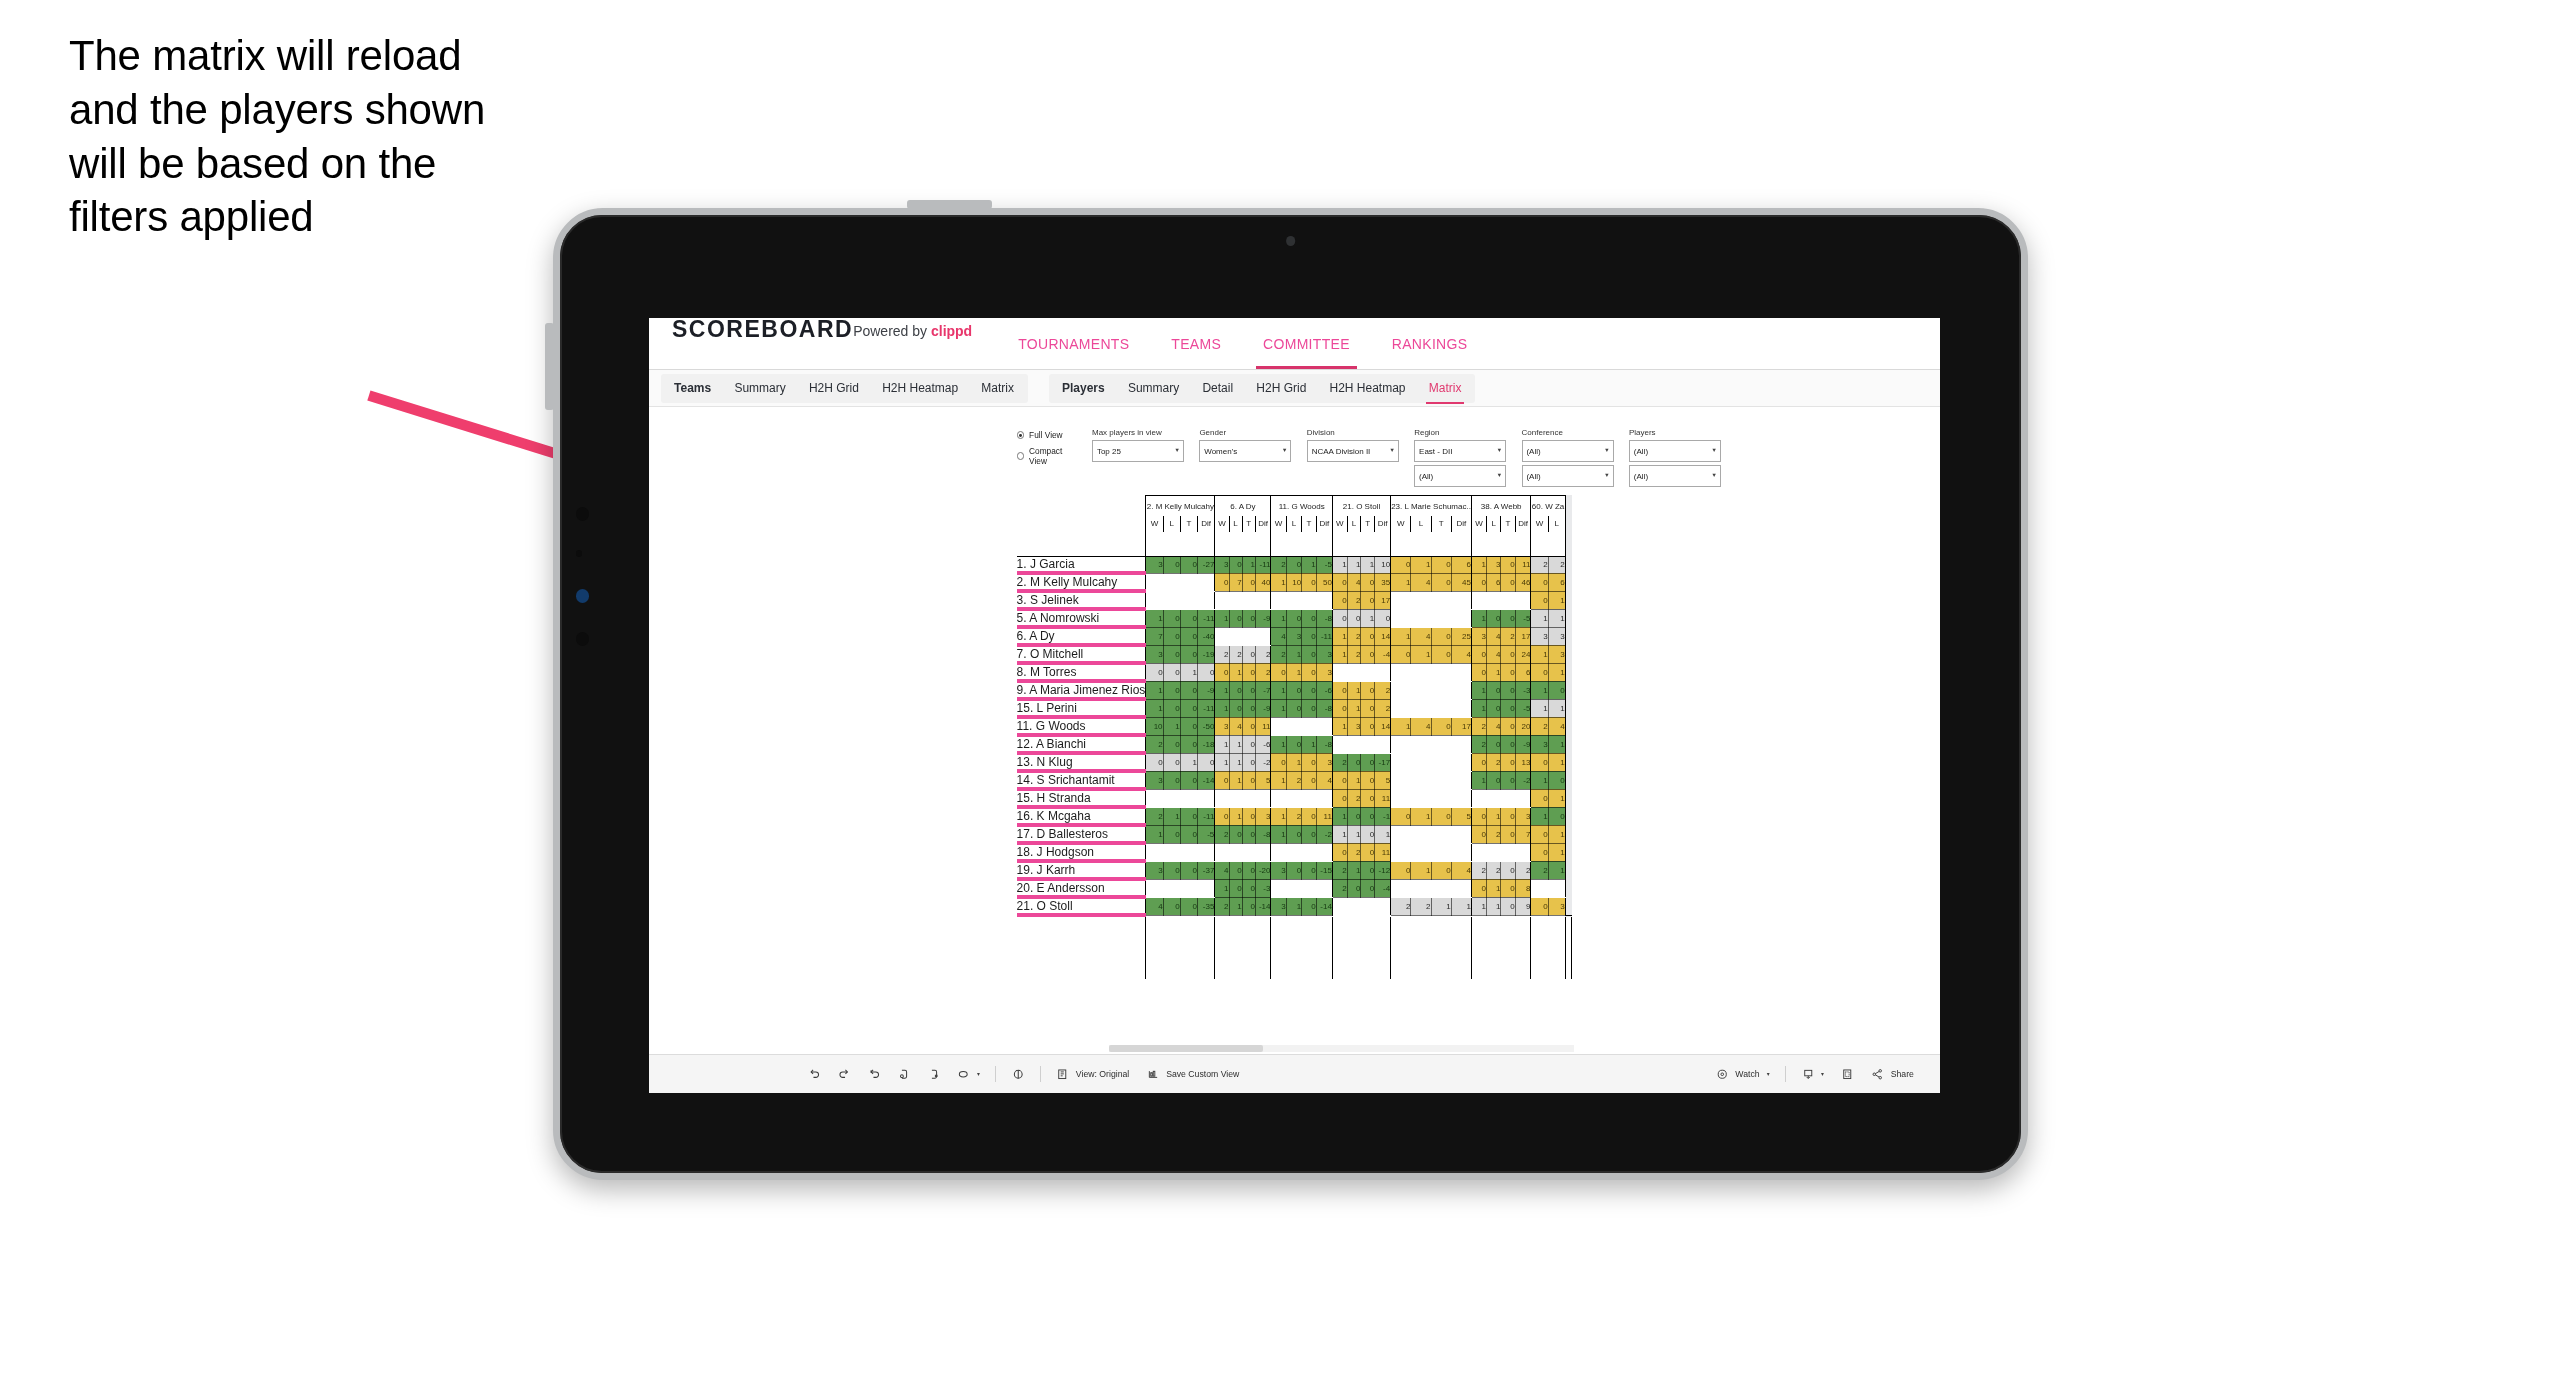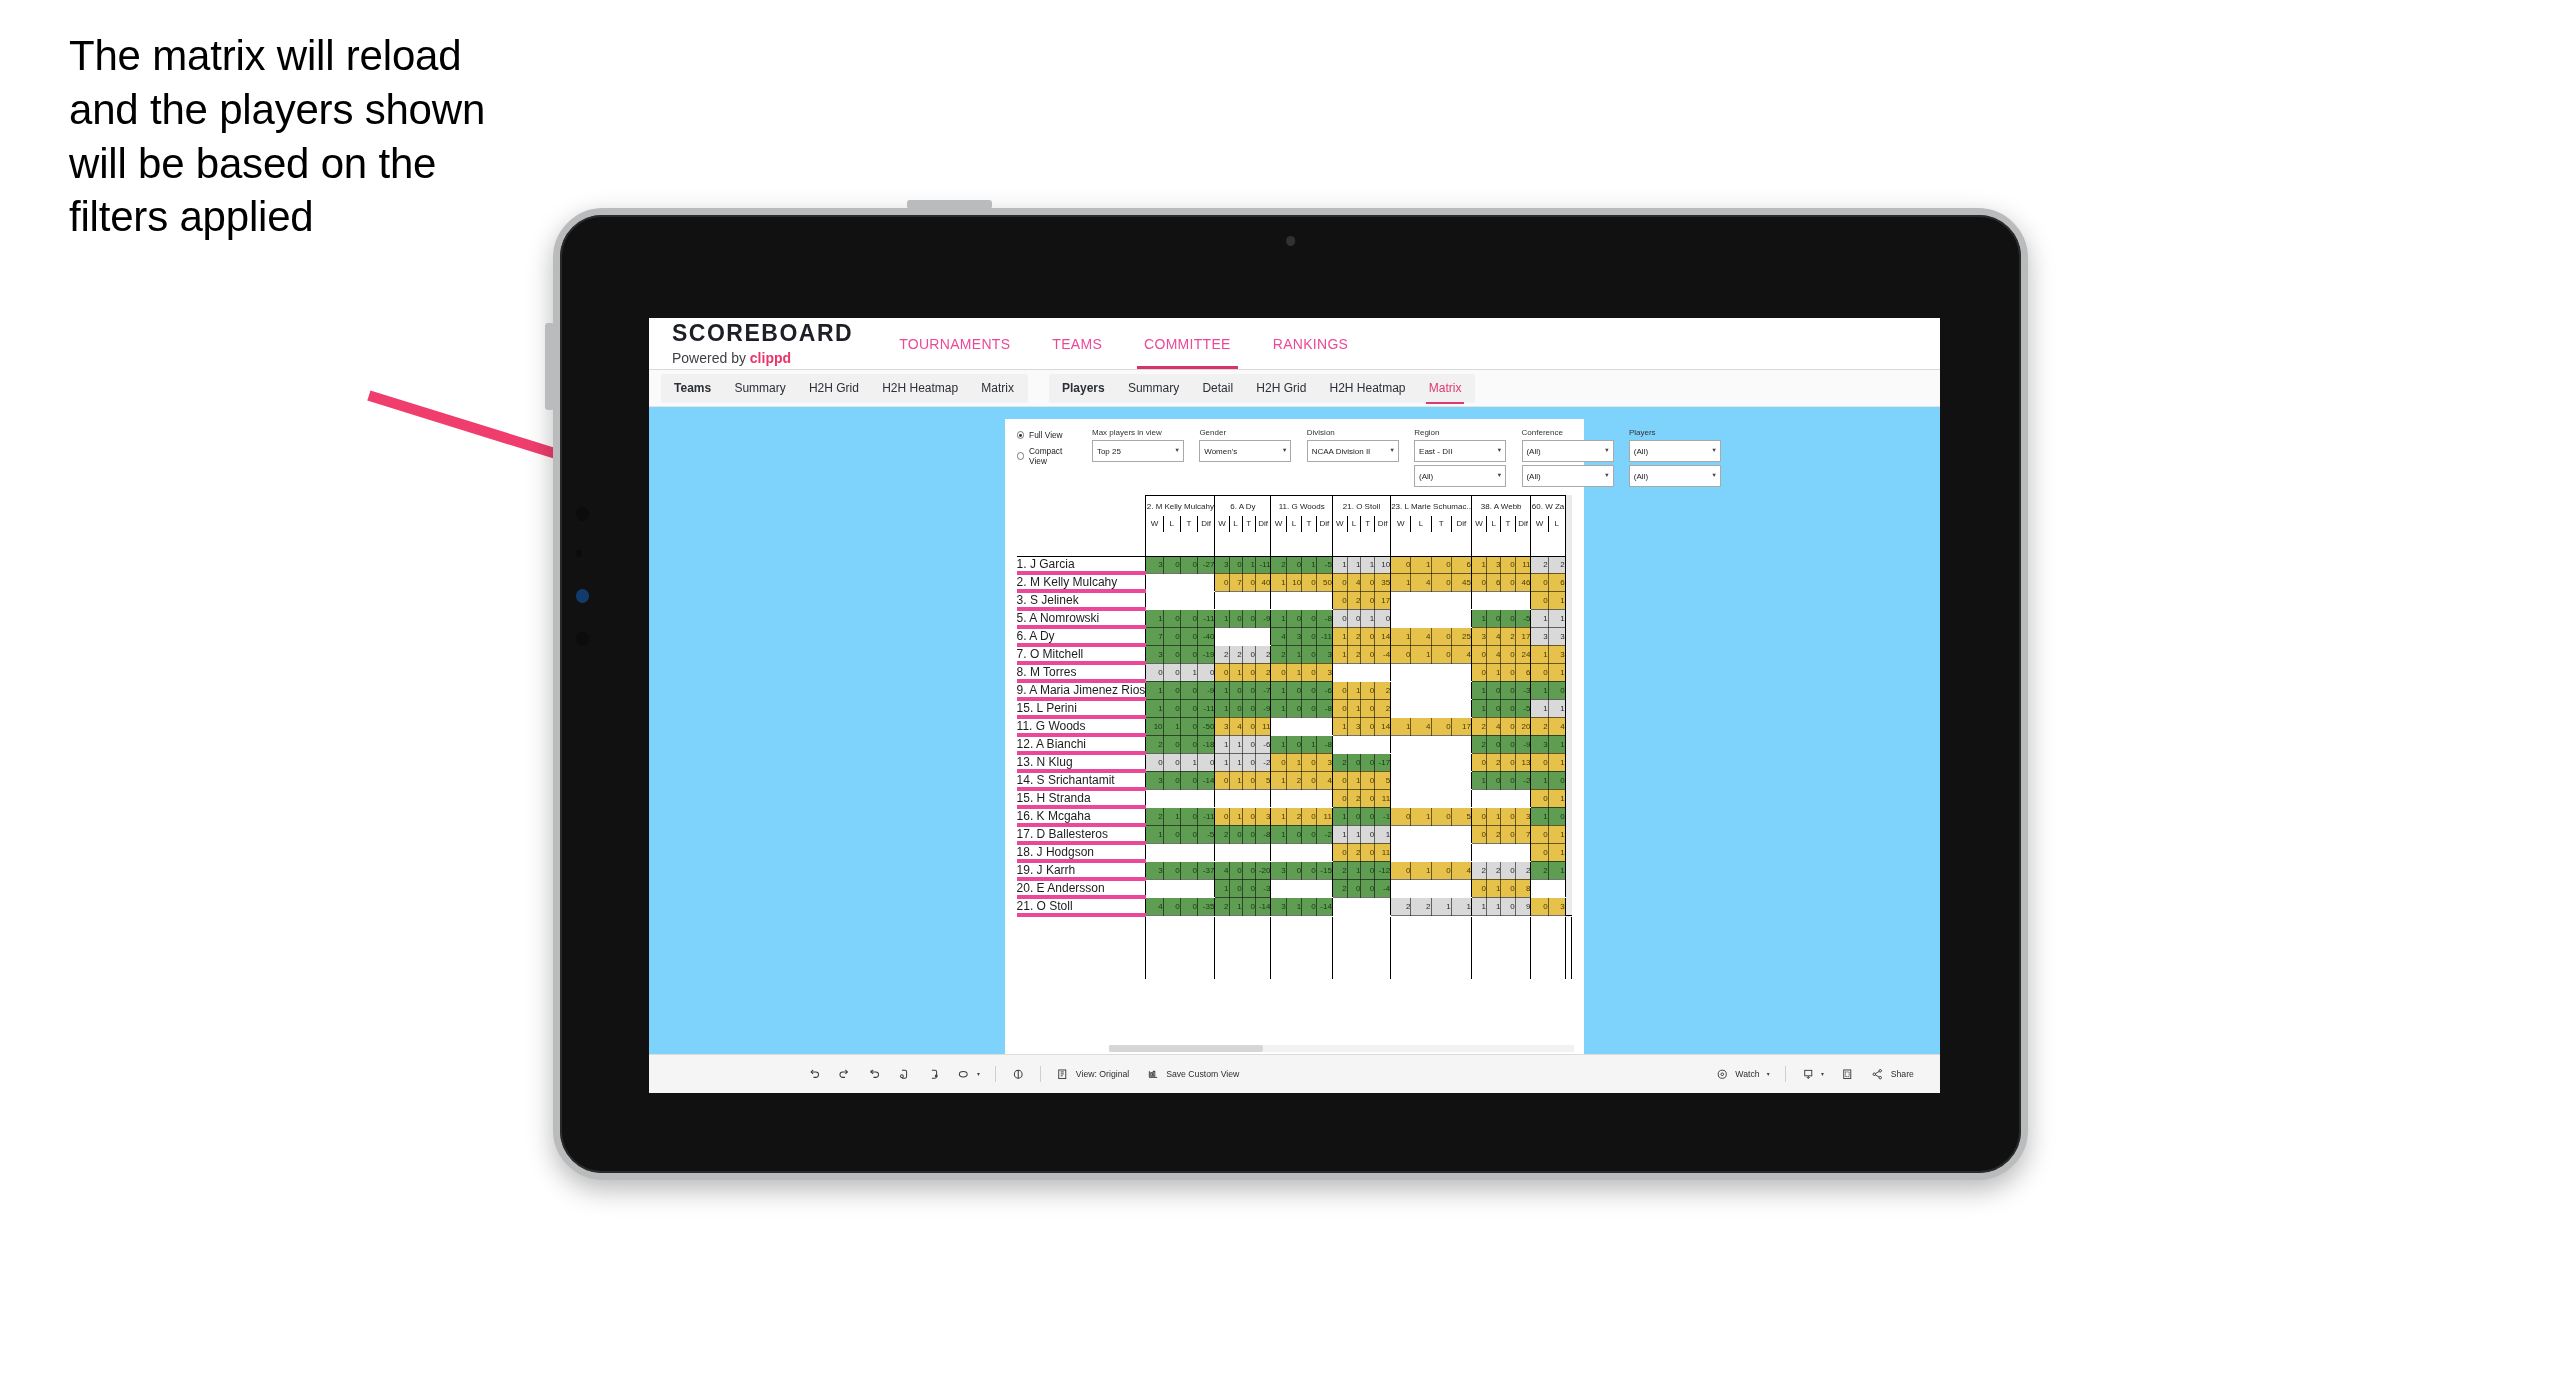--- a/index.html
+++ b/index.html
@@ -52,21 +52,21 @@
   .app {
     position:absolute;
     left: 87px; top: 101px;
     width: 1291px; height: 775px;
     background: #ffffff;
     overflow: hidden;
   }
 
   
   .topnav { height: 52px; background:#fff; display:flex; align-items:stretch; border-bottom:1.9px solid #d9d9d9; }
-  .brand { display:flex; flex-direction:column; justify-content:center; padding:0 25px 0 23px; min-width:183px; }
+  .brand { display:flex; justify-content:center; padding:0 25px 0 23px; min-width:183px; }
   .brand-title { font-size:23px; font-weight:800; letter-spacing:1.5px; color:#1c1f26; font-family:"Liberation Sans", sans-serif; line-height:1; }
   .brand-sub { font-size:14px; color:#3c3f45; margin-top:5px; }
   .brand-sub b { color:#e8366b; font-weight:700; }
   .topnav-items { display:flex; align-items:stretch; }
   .topnav-item {
     display:flex; align-items:center; padding:0 21px;
     font-size:14px; color:#ec4899; letter-spacing:0.3px;
     position:relative; cursor:pointer; white-space:nowrap;
   }
   .topnav-item.active::after {
@@ -79,21 +79,21 @@
   .subgroup + .subgroup { margin-left:21px; }
   .subtab { font-size:12px; color:#2b2f36; padding:0 11.6px; line-height:29px; cursor:pointer; white-space:nowrap; position:relative; }
   .subtab.head { font-weight:700; }
   .subtab.cur { color:#e0396f; }
   .subtab.cur::after { content:""; position:absolute; left:8.7px; right:8.7px; bottom:-1px; height:1.9px; background:#e0396f; }
 
   
   .canvas { position:relative; height:calc(100% - 52px - 37px); background:#e9eaec; }
   .workarea {
     position:absolute; left:0; right:0; top:0; bottom:39px;
-    background:#7dd3fc;
+    background:#ffffff;
     display:flex; justify-content:center;
   }
   .sheet-card {
     width: 579px;
     background:#ffffff;
     margin-top: 11.6px;
     position:relative;
   }
 
   

